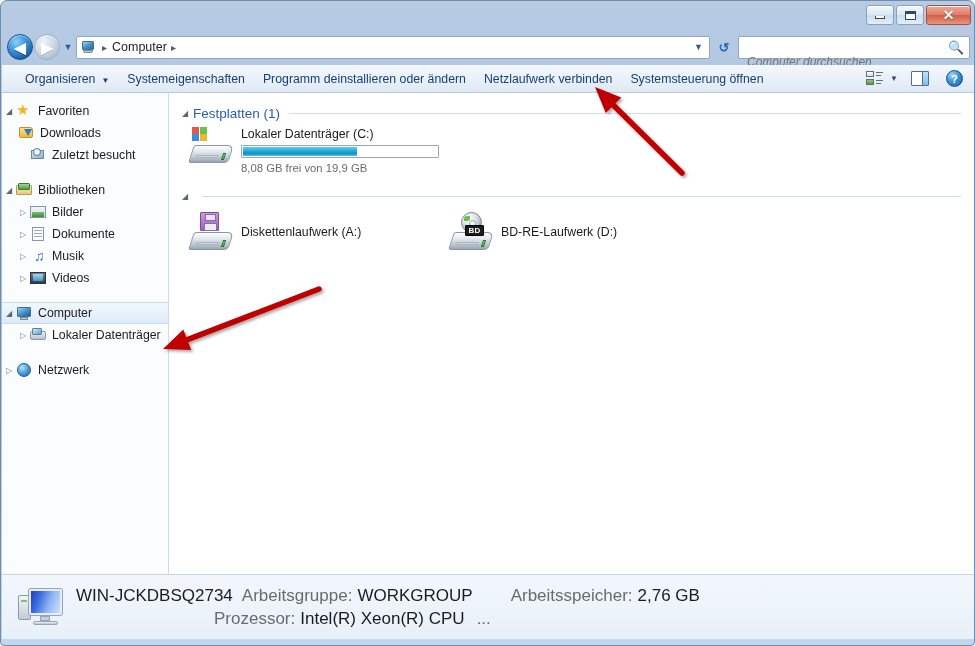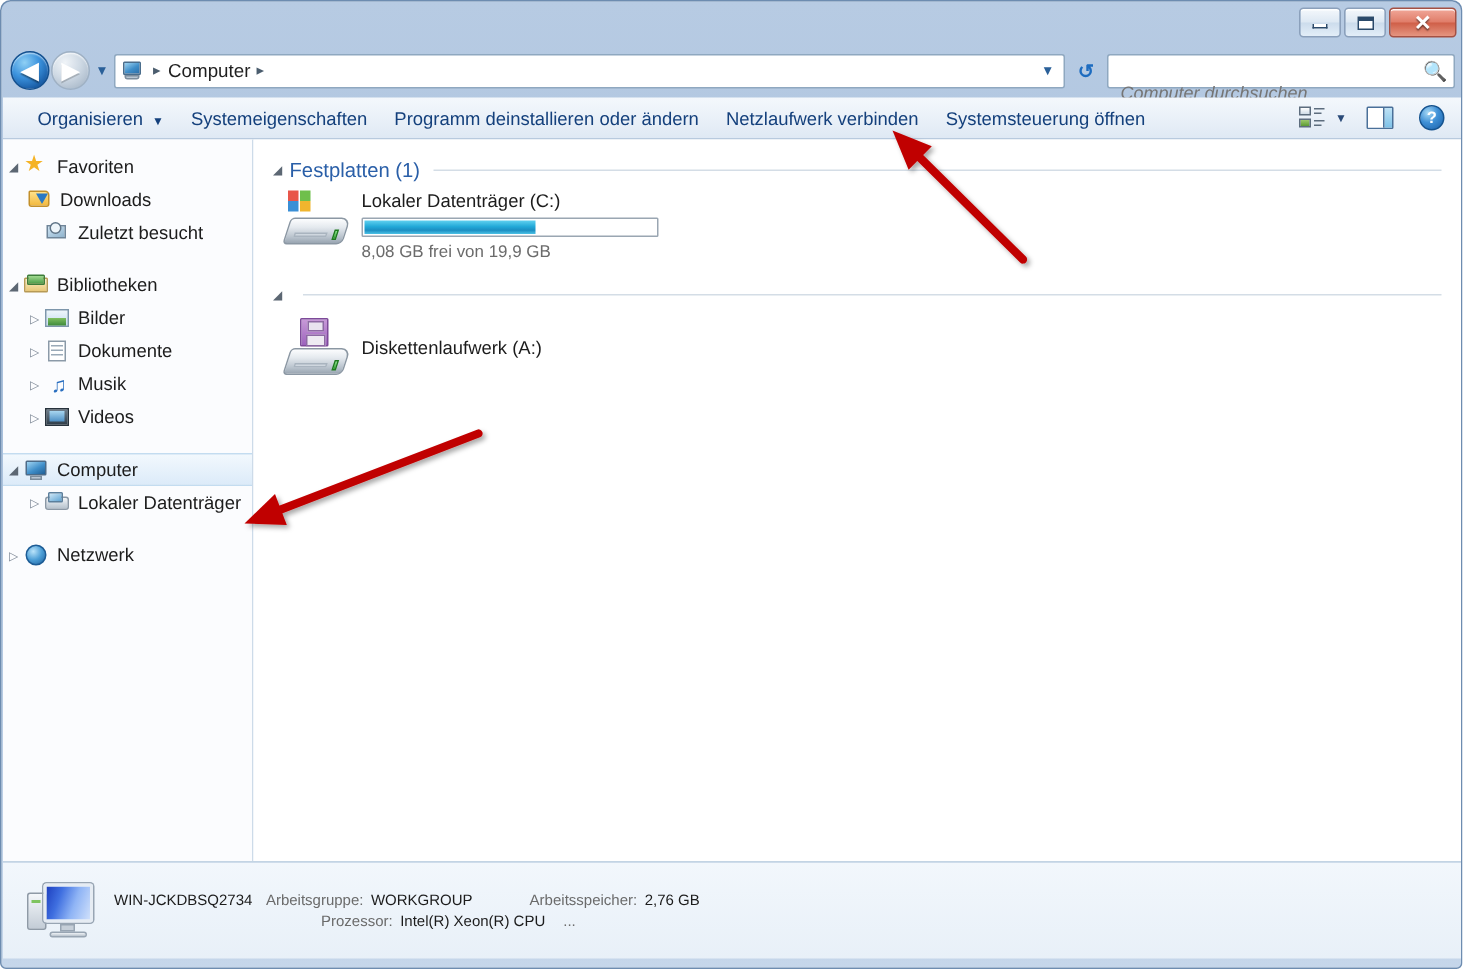--- a/index.html
+++ b/index.html
@@ -359,21 +359,21 @@
   }
   .pcicon .stand {
     position: absolute; left: 22px; top: 30px; width: 10px; height: 5px;
     background: #c6cfd9; border: 1px solid #98a5b3;
   }
   .pcicon .foot {
     position: absolute; left: 15px; top: 35px; width: 25px; height: 4px;
     background: linear-gradient(180deg,#eef2f6,#b9c3cd); border: 1px solid #98a5b3; border-radius: 2px;
   }
   .statusgrid { display: flex; flex-direction: column; gap: 3px; }
-  .statusline { display: flex; align-items: baseline; font-size: 10px; white-space: nowrap; }
+  .statusline { display: flex; align-items: baseline; font-size: 17px; white-space: nowrap; }
   .sname { color: #1c1c1c; margin-right: 9px; }
   .skey { color: #6b6b6b; margin-right: 5px; }
   .sval { color: #1c1c1c; }
   .sgap { display: inline-block; width: 38px; }
   .line2 { padding-left: 138px; }
   .sdots { color: #6b6b6b; margin-left: 12px; }
 
   
   .annot { position: absolute; left: 0; top: 0; width: 975px; height: 646px; pointer-events: none; }
 </style>
@@ -599,20 +599,33 @@
             <span class="body3d"></span>
             <span class="slot"></span>
             <span class="led"></span>
             <span class="floppy">
                 <span class="sh"></span>
                 <span class="lb"></span>
               </span>
           </span>
           <span class="tilelabel-sm">Diskettenlaufwerk (A:)</span>
         </div>
+        <div class="tile sm">
+          <span class="drv">
+            <span class="body3d"></span>
+            <span class="slot"></span>
+            <span class="led"></span>
+            <span class="disc">
+                <span class="gl"></span>
+                <span class="hole"></span>
+              </span>
+            <span class="bdbadge">BD</span>
+          </span>
+          <span class="tilelabel-sm">BD-RE-Laufwerk (D:)</span>
+        </div>
       </div>
     </div>
   </div>
 
   <div class="statusbar">
     <span class="pcicon">
       <span class="tower">
           <span class="ld"></span>
         </span>
       <span class="scr"></span>

